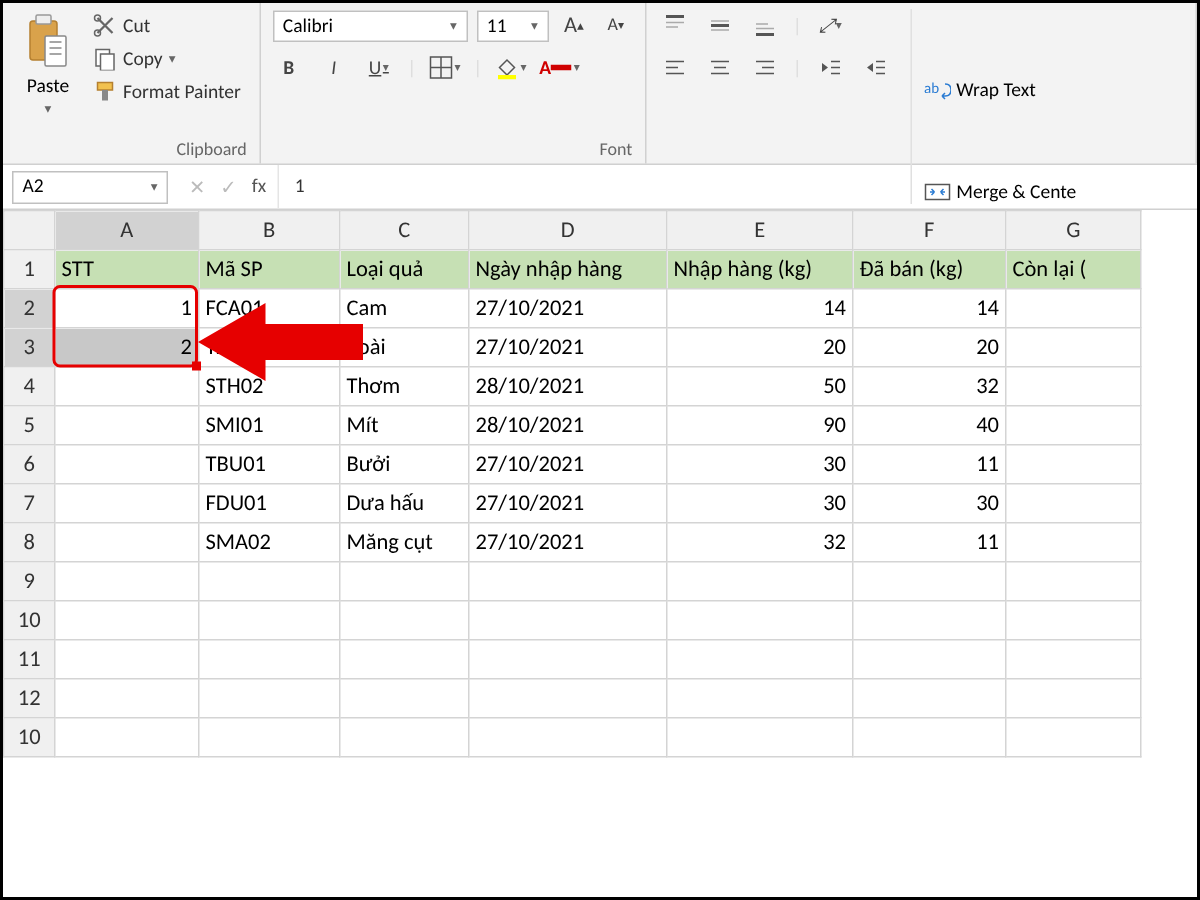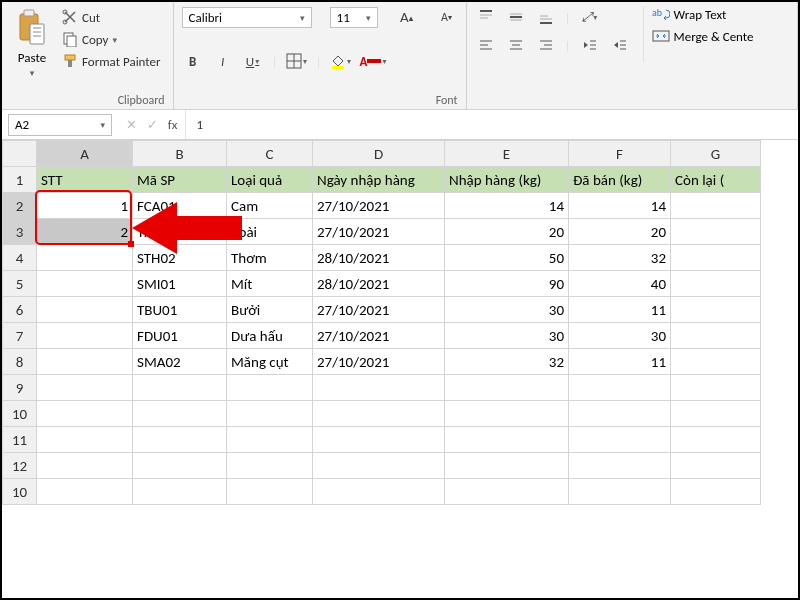--- a/index.html
+++ b/index.html
@@ -9,30 +9,30 @@
   .ribbon { display: flex; background: #f3f3f3; border-bottom: 1px solid #d0d0d0; height: 108px; }
   .group { display: flex; flex-direction: column; justify-content: space-between; padding: 4px 8px 2px 8px; border-right: 1px solid #d0d0d0; }
   .group-label { text-align: right; color: #666; font-size: 12px; padding-top: 2px; }
   
   .clipboard-group { display: flex; gap: 4px; }
   .paste-btn { display: flex; flex-direction: column; align-items: center; padding: 2px 6px; gap: 2px; }
   .paste-icon { width: 32px; height: 40px; }
   .clipboard-side { display: flex; flex-direction: column; gap: 4px; justify-content: flex-start; padding-top: 2px; }
   .side-item { display: flex; align-items: center; gap: 4px; font-size: 13px; color: #333; padding: 1px 4px; }
   
-  .font-group .row1 { display: flex; gap: 18px; align-items: center; margin-bottom: 22px; }
+  .font-group .row1 { display: flex; gap: 6px; align-items: center; margin-bottom: 6px; }
   .font-group .row2 { display: flex; gap: 8px; align-items: center; }
   .font-name { border: 1px solid #c0c0c0; background: #fff; padding: 2px 6px; width: 130px; font-size: 13px; display: flex; justify-content: space-between; align-items: center; }
   .font-size { border: 1px solid #c0c0c0; background: #fff; padding: 2px 6px; width: 48px; font-size: 13px; display: flex; justify-content: space-between; align-items: center; }
   .btn { display: inline-flex; align-items: center; justify-content: center; min-width: 22px; height: 22px; color: #444; }
   .dd { font-size: 8px; color: #666; margin-left: 1px; }
   
   .align-group .row1, .align-group .row2 { display: flex; gap: 8px; align-items: center; margin-bottom: 6px; }
   .align-right { display: flex; flex-direction: column; gap: 6px; padding-left: 8px; border-left: 1px solid #e0e0e0; }
-  .align-wrap { display: flex; align-items: center; gap: 4px; font-size: 13px; }
+  .align-wrap { display: flex; align-items: center; gap: 4px; font-size: 13px; margin-top: 46px; }
   
   
   .formula-row { display: flex; align-items: center; border-bottom: 1px solid #d0d0d0; height: 30px; background: #fff; }
   .name-box { width: 104px; border-right: 1px solid #d0d0d0; padding: 2px 6px; display: flex; justify-content: space-between; align-items: center; margin: 3px 6px 3px 6px; border: 1px solid #c0c0c0; height: 22px; }
   .fb-mid { display: flex; align-items: center; gap: 10px; color: #999; padding: 0 8px; border-right: 1px solid #e5e5e5; height: 100%; }
   .fx { color: #555; }
   .formula-input { flex: 1; padding: 0 10px; color: #333; }
   
   
   .grid-wrap { position: relative; }

